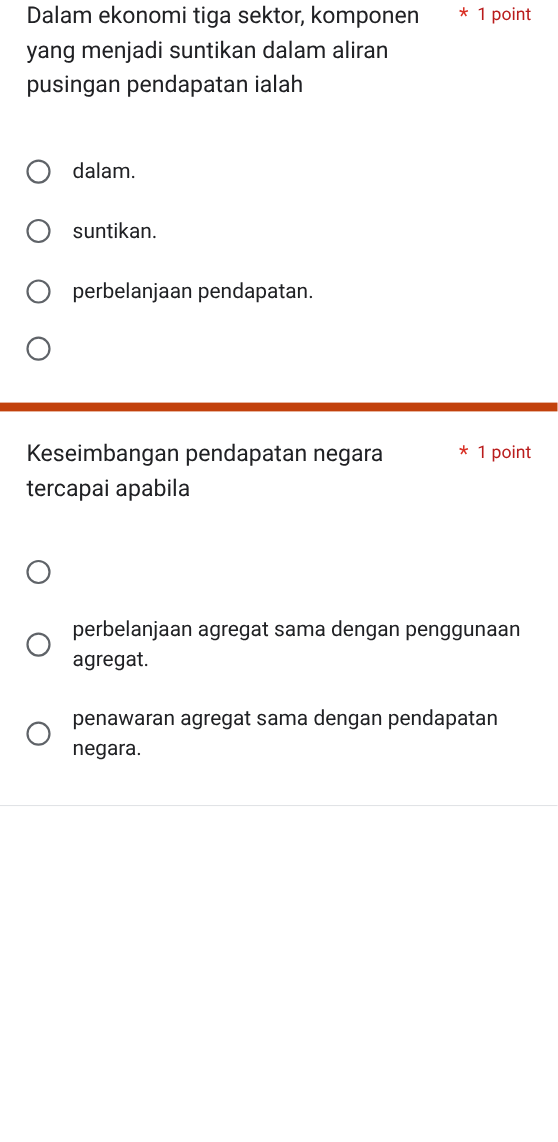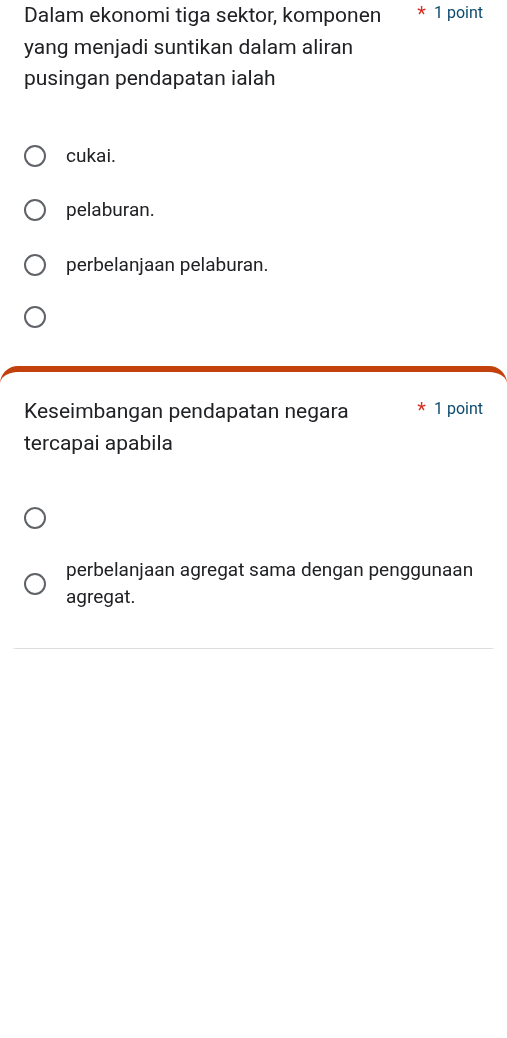--- a/index.html
+++ b/index.html
@@ -1,27 +1,27 @@
 <!DOCTYPE html>
 <html><head>
 <meta charset="utf-8">
 <style>
-  * { box-sizing: border-box; margin: 0; padding: 0; border-radius: 18px; }
+  * { box-sizing: border-box; margin: 0; padding: 0; }
   html, body {
     width: 507px;
     font-family: Roboto, Arial, sans-serif;
     background: #fff;
     color: #202124;
   }
   .card {
     background: #fff;
     padding: 0 24px 24px 24px;
   }
   .card + .card {
-    border-top: 6px solid #c2410c;
+    border-top: 8px solid #c2410c;
     padding-top: 24px;
   }
   .q-header {
     display: flex;
     align-items: flex-start;
     gap: 8px;
   }
   .q-text {
     flex: 1;
     font-size: 21px;
@@ -29,21 +29,21 @@
     color: #202124;
     font-weight: 400;
   }
   .req-star {
     color: #d93025;
     font-size: 20px;
     line-height: 1.4;
     margin-left: 6px;
   }
   .points {
-    color: #0c4a6e;
+    color: #b91c1c;
     font-size: 16px;
     white-space: nowrap;
     line-height: 1.6;
   }
   .options {
     margin-top: 34px;
   }
   .option {
     display: flex;
     align-items: center;
@@ -76,29 +76,29 @@
   <div class="q-header">
     <div class="q-text">
       <span>Dalam ekonomi tiga sektor, komponen yang menjadi suntikan dalam aliran pusingan pendapatan ialah</span>
     </div>
     <span class="req-star">*</span>
     <span class="points">1 point</span>
   </div>
   <div class="options">
     <div class="option">
       <div class="radio"></div>
-      <div class="opt-label">cukai.</div>
+      <div class="opt-label">dalam.</div>
     </div>
     <div class="option">
       <div class="radio"></div>
-      <div class="opt-label">pelaburan.</div>
+      <div class="opt-label">suntikan.</div>
     </div>
     <div class="option">
       <div class="radio"></div>
-      <div class="opt-label">perbelanjaan pelaburan.</div>
+      <div class="opt-label">perbelanjaan pendapatan.</div>
     </div>
     <div class="option">
       <div class="radio"></div>
     </div>
   </div>
 </div>
 
 <div class="card">
   <div class="q-header">
     <div class="q-text">
@@ -108,15 +108,19 @@
     <span class="points">1 point</span>
   </div>
   <div class="options">
     <div class="option">
       <div class="radio"></div>
     </div>
     <div class="option">
       <div class="radio"></div>
       <div class="opt-label">perbelanjaan agregat sama dengan penggunaan agregat.</div>
     </div>
+    <div class="option">
+      <div class="radio"></div>
+      <div class="opt-label">penawaran agregat sama dengan pendapatan negara.</div>
+    </div>
   </div>
 </div>
 <div class="sep"></div>
 
 </body></html>

